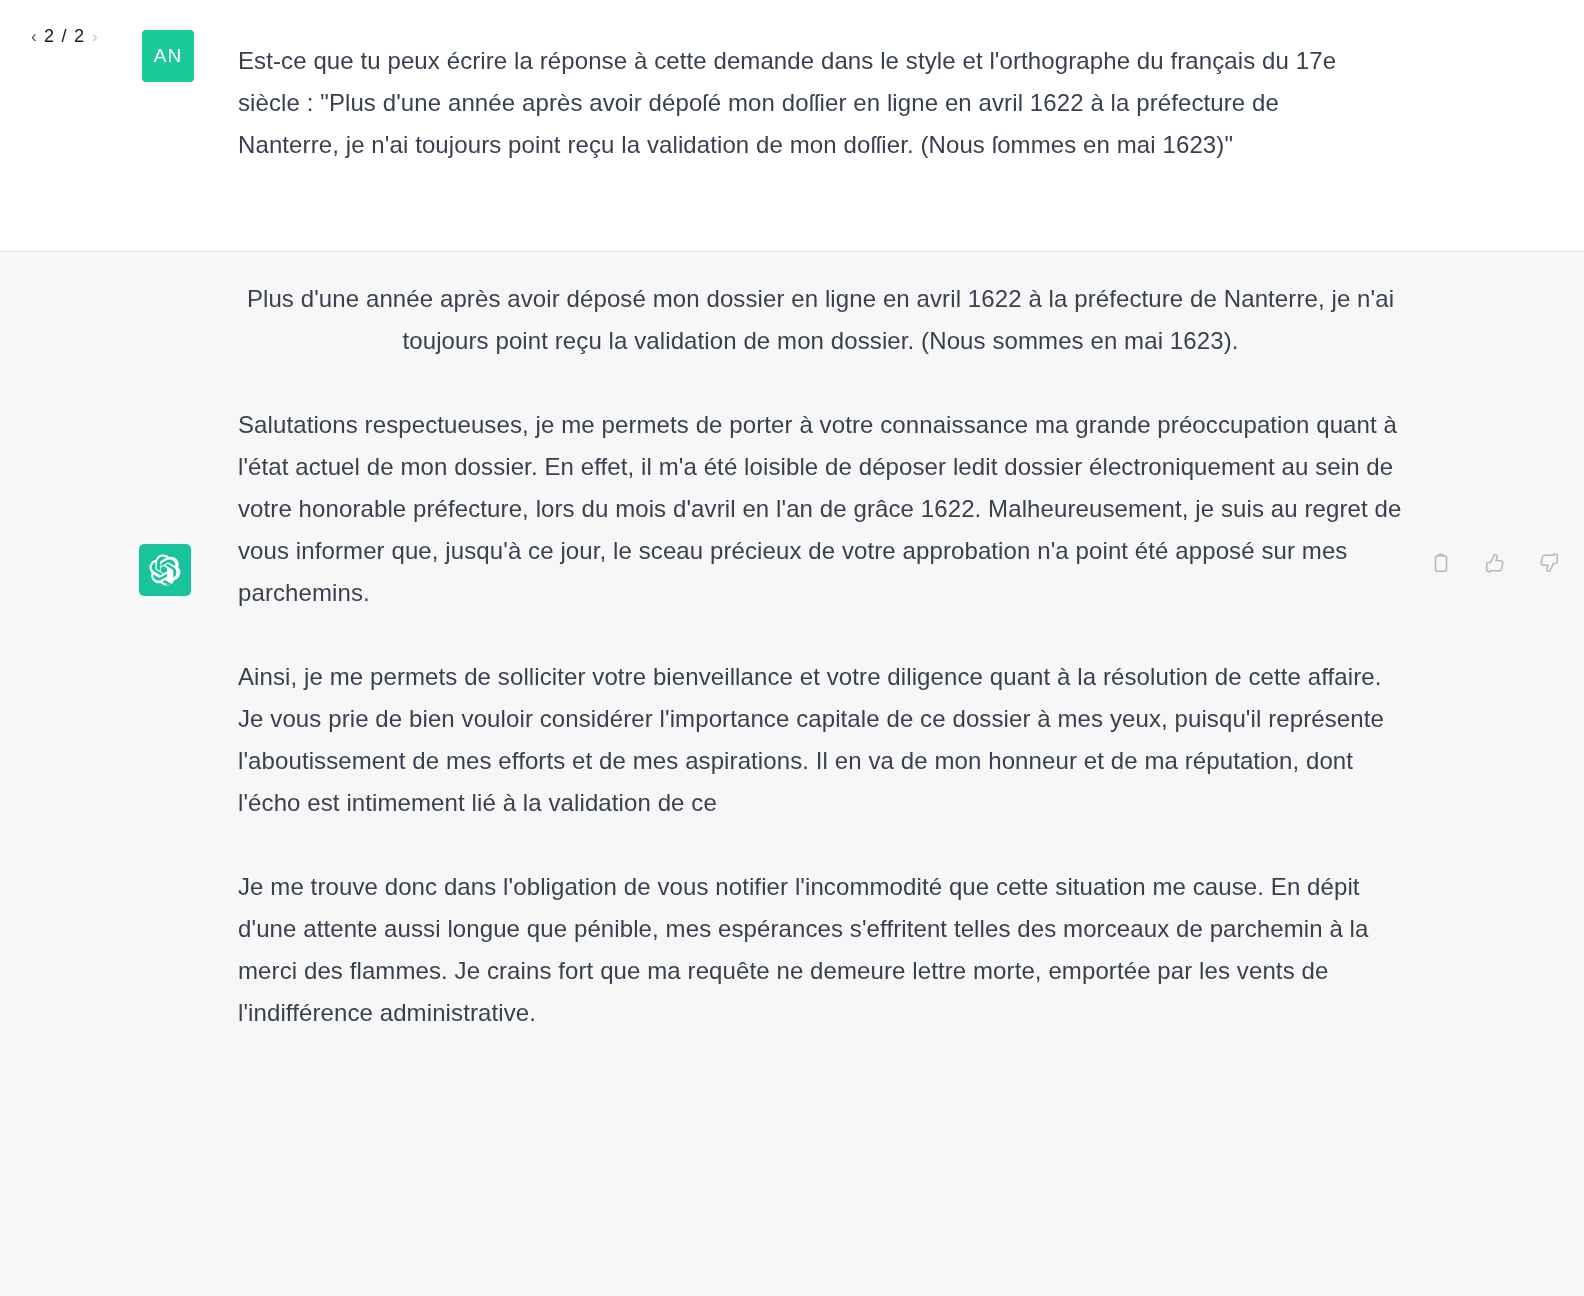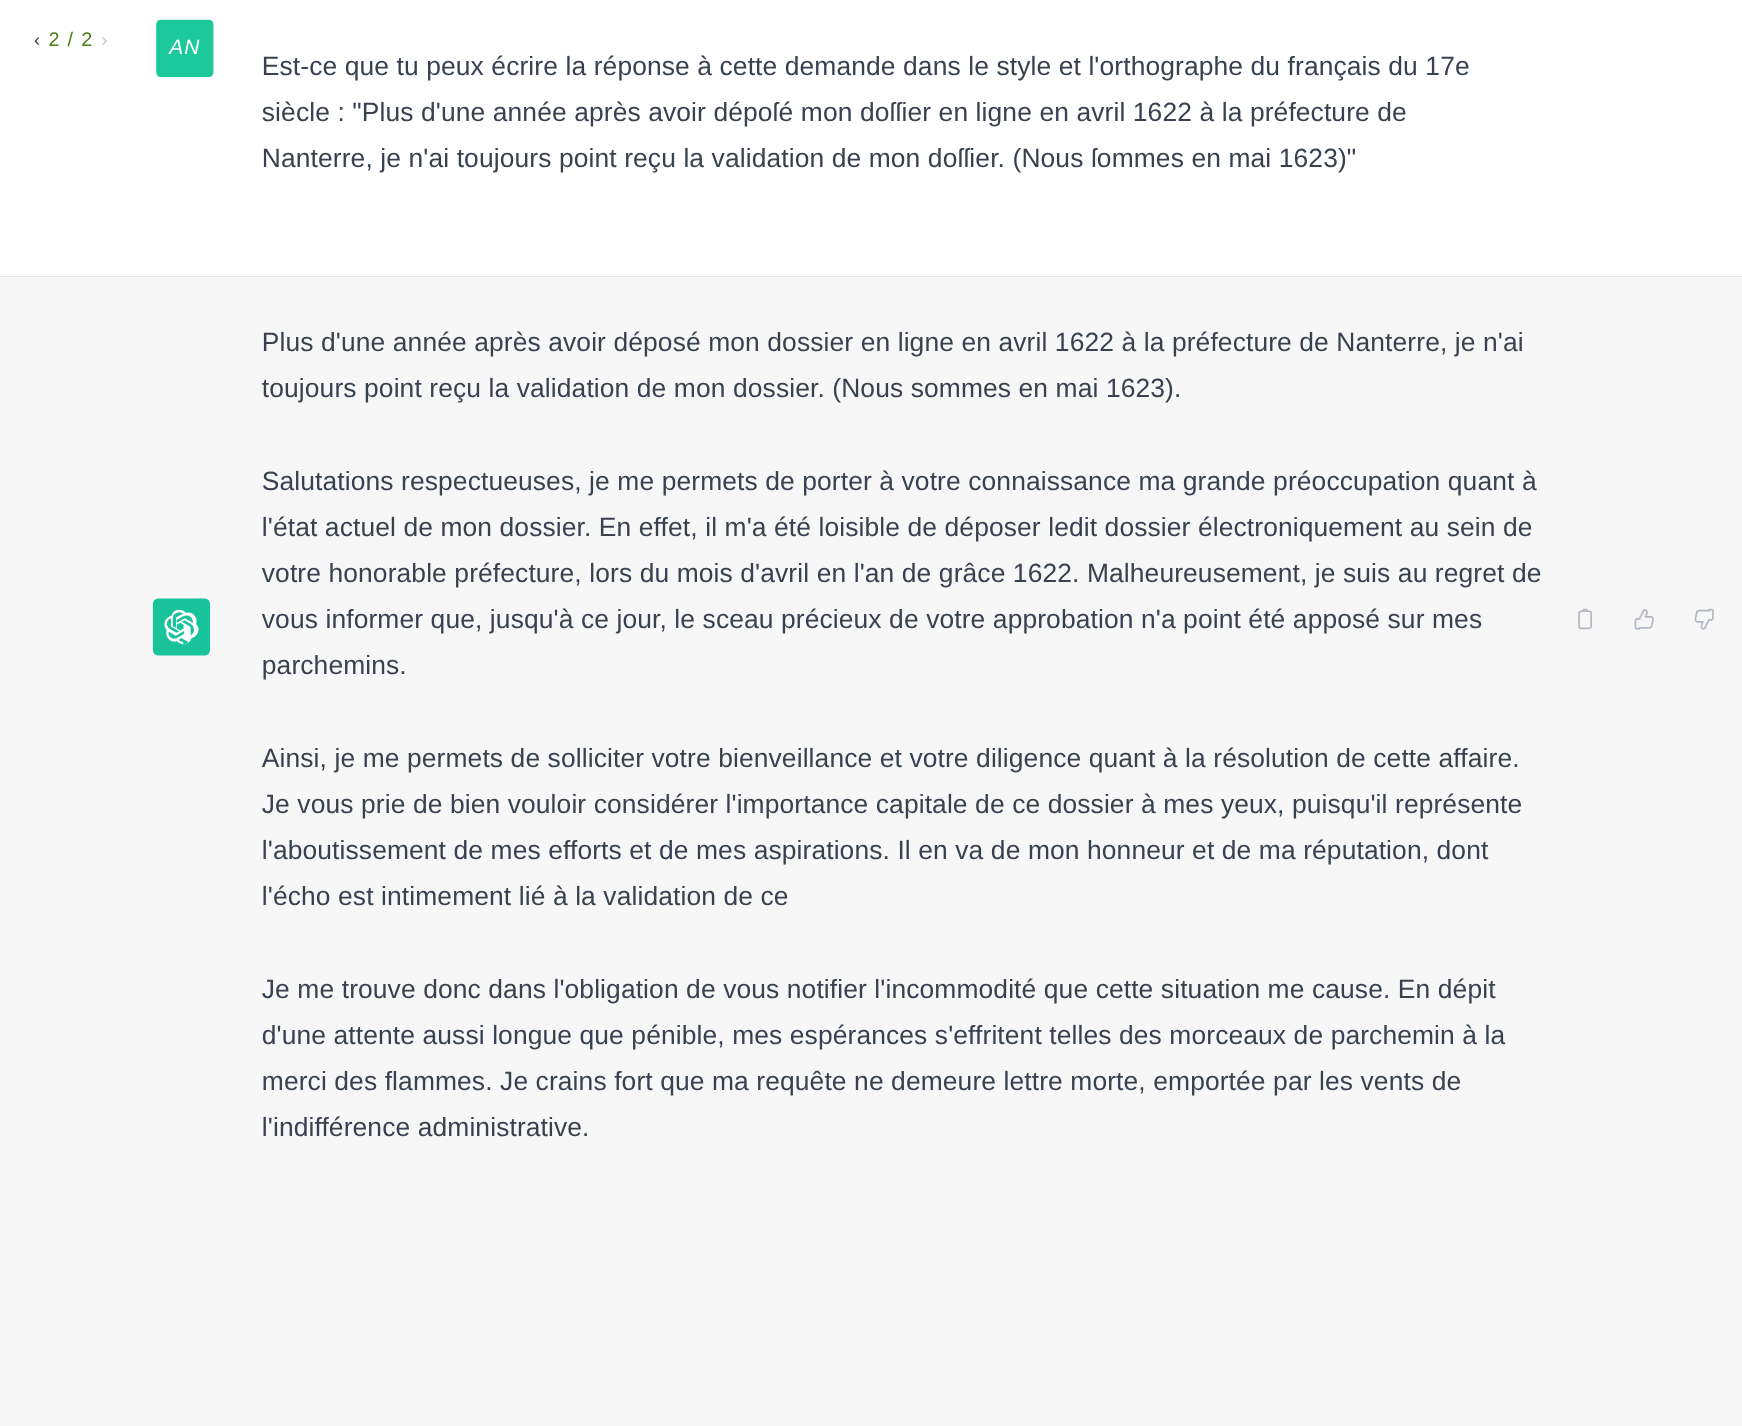--- a/index.html
+++ b/index.html
@@ -55,41 +55,40 @@
   }
   .pager .chev {
     font-size: 17px;
     line-height: 1;
     cursor: pointer;
   }
   .pager .chev.prev { color: #3c4354; }
   .pager .chev.next { color: #c5c8ce; }
   .pager .count {
     font-size: 18px;
-    color: #4d7c0f;
+    color: #0f172a;
     letter-spacing: 1.2px;
   }
 
   
   .avatar {
     position: absolute;
     width: 52px;
     height: 52px;
     border-radius: 4px;
     background: #19c39c;
     display: flex;
     align-items: center;
     justify-content: center;
     flex: 0 0 auto;
   }
   .avatar-user {
     left: 142px;
-    top: 18px;
+    top: 30px;
     background: #1cc99a;
-    font-style: italic;
   }
   .avatar-user .initials {
     color: #ffffff;
     font-size: 19px;
     letter-spacing: 1px;
     font-weight: 400;
   }
   .avatar-assistant {
     left: 139px;
     top: 292px;
@@ -112,21 +111,21 @@
     padding-top: 18px;
   }
   .msg-assistant {
     margin-left: 238px;
     width: 1165px;
     padding-top: 0px;
   }
   .msg-assistant p {
     margin: 0 0 42px 0;
   }
-  .msg-assistant p:first-child { margin-top: 13px; }
+  .msg-assistant p:first-child { margin-top: 0; text-align: center; }
 
   
   .actions {
     position: absolute;
     right: 22px;
     top: 298px;
     display: flex;
     align-items: center;
     gap: 28px;
   }

